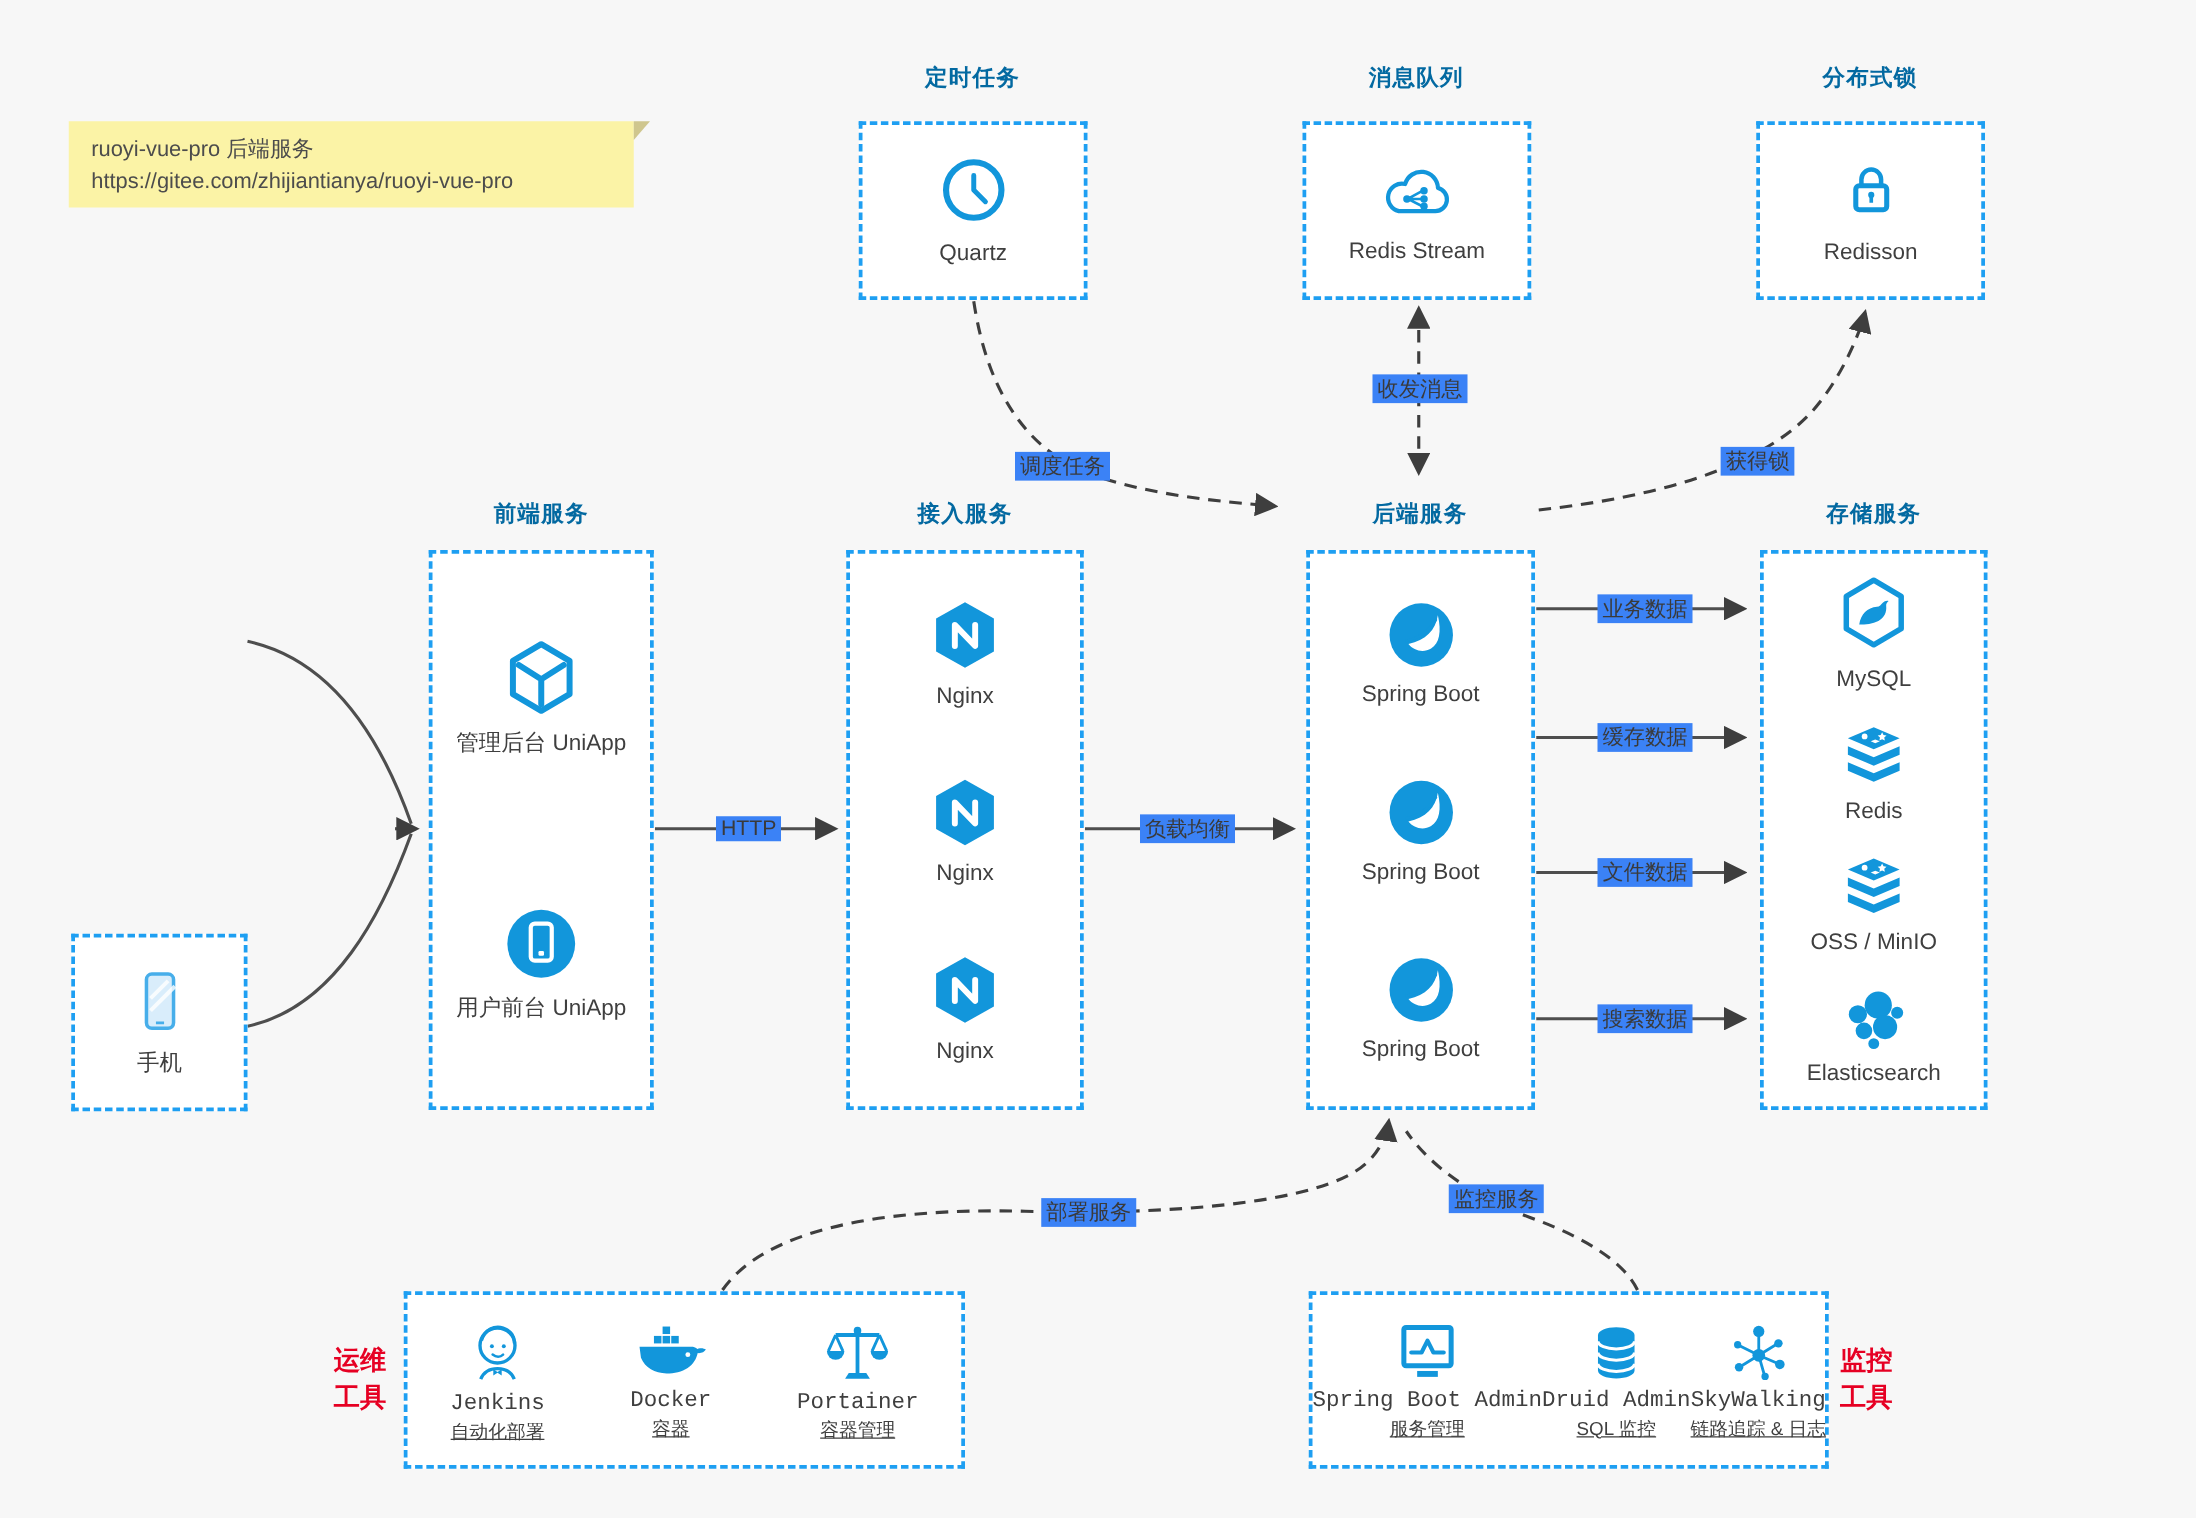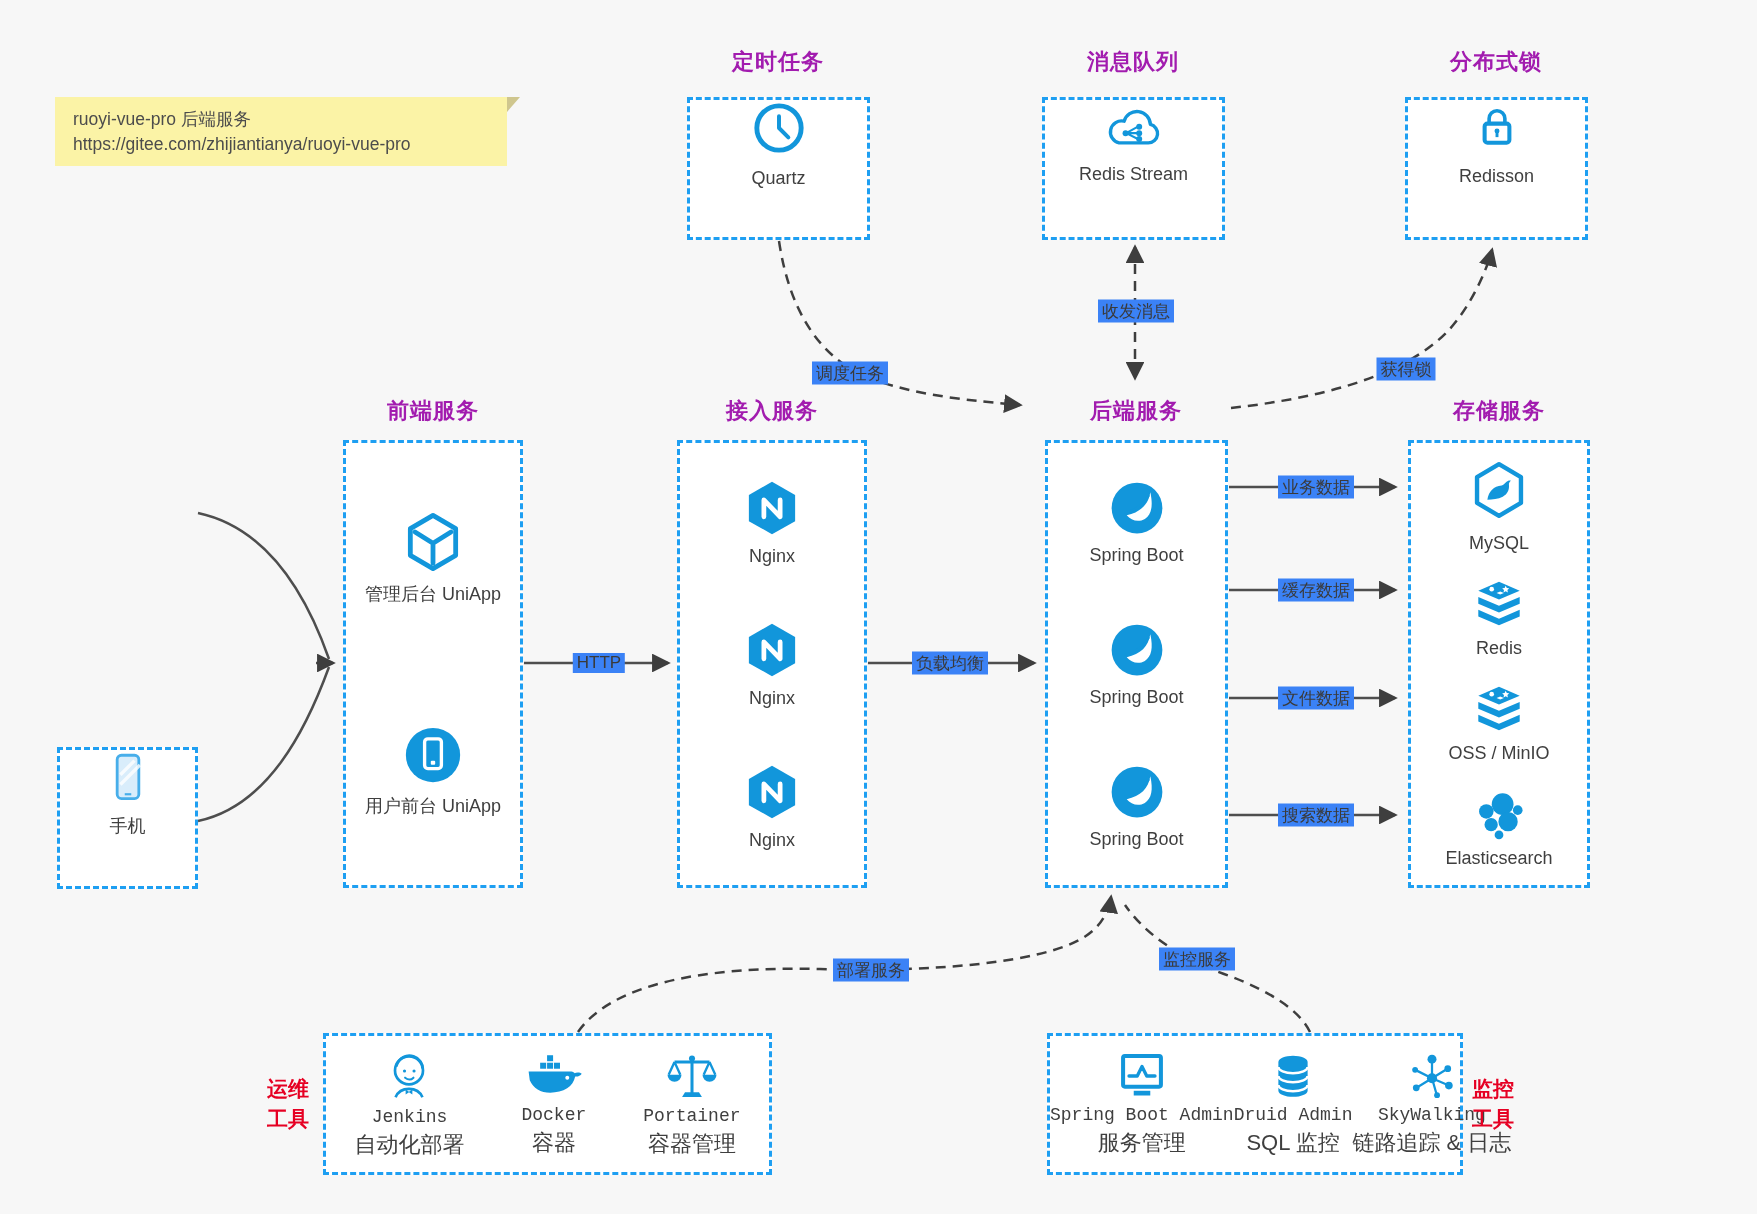--- a/index.html
+++ b/index.html
@@ -1,33 +1,33 @@
 <!DOCTYPE html>
 <html><head>
 <meta charset="utf-8">
 <style>
   html,body{margin:0;padding:0;background:#f7f7f7;}
   .stage{position:relative;width:1757px;height:1214px;background:#f7f7f7;
          font-family:"Liberation Sans","DejaVu Sans",sans-serif;overflow:hidden;}
   .wires{position:absolute;left:0;top:0;z-index:1;}
   .dash-box{position:absolute;border:3px dashed #1e9ff2;background:#ffffff;
             box-sizing:border-box;z-index:2;}
-  .red-title{position:absolute;transform:translate(-50%,-50%);color:#a21caf;
-             font-size:22px;font-weight:bold;white-space:nowrap;z-index:3;letter-spacing:1px;}
+  .red-title{position:absolute;transform:translate(-50%,-50%);color:#0369a1;
+             font-size:18px;font-weight:bold;white-space:nowrap;z-index:3;letter-spacing:1px;}
   .red-side{position:absolute;transform:translate(-50%,-50%);color:#e60023;font-size:21px;
             font-weight:bold;text-align:center;line-height:30px;white-space:nowrap;z-index:3;}
-  .flex-c{display:flex;flex-direction:column;align-items:center;gap:12px;}
+  .flex-c{display:flex;flex-direction:column;justify-content:center;align-items:center;gap:12px;}
   .svc-col{display:flex;flex-direction:column;justify-content:space-around;align-items:center;padding:8px 0;}
   .svc-item{display:flex;flex-direction:column;align-items:center;gap:8px;}
   .svc-label{font-size:18px;color:#3f3f3f;white-space:nowrap;}
   .icon{line-height:0;}
   .tool-box{display:flex;flex-direction:row;justify-content:space-around;align-items:center;}
   .tool-item{display:flex;flex-direction:column;align-items:center;gap:3px;}
   .tool-name{font-size:18px;color:#3f3f3f;white-space:nowrap;font-family:Liberation Mono, monospace;}
-  .tool-desc{font-size:22px;color:#3f3f3f;white-space:nowrap;}
+  .tool-desc{font-size:15px;color:#3f3f3f;white-space:nowrap;text-decoration:underline;}
   .edge-label{position:absolute;transform:translate(-50%,-50%);font-size:17px;color:#3a3a3a;
               background:#3b82f6;padding:0 4px;white-space:nowrap;z-index:3;}
   .note{position:absolute;left:55px;top:97px;width:452px;height:69px;background:#fbf3a6;
         z-index:2;box-sizing:border-box;padding:10px 0 0 18px;}
   .note:after{content:"";position:absolute;right:-13px;top:0;width:0;height:0;
               border-top:15px solid #cfc68e;border-right:13px solid transparent;}
   .note div{font-size:17.5px;color:#4c4c4c;line-height:25px;white-space:nowrap;}
 </style>
 </head>
 <body>

